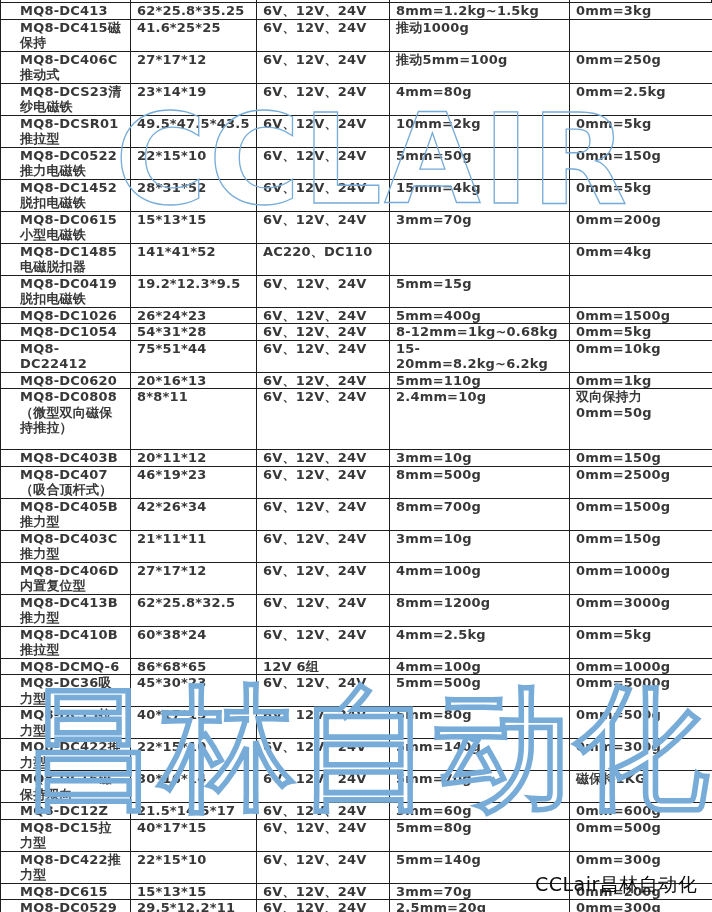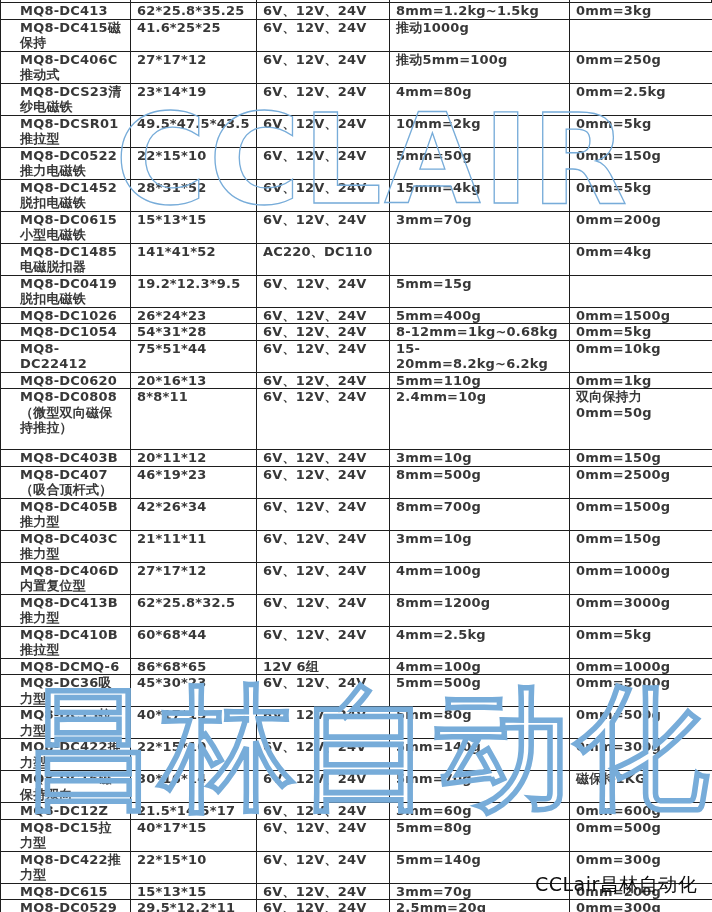--- a/index.html
+++ b/index.html
@@ -200,21 +200,21 @@
       </tr>
       <tr class="lines-2">
         <td>MQ8-DC413B推力型</td>
         <td>62*25.8*32.5</td>
         <td>6V、12V、24V</td>
         <td>8mm=1200g</td>
         <td>0mm=3000g</td>
       </tr>
       <tr class="lines-2">
         <td>MQ8-DC410B推拉型</td>
-        <td>60*68*44</td>
+        <td>60*38*24</td>
         <td>6V、12V、24V</td>
         <td>4mm=2.5kg</td>
         <td>0mm=5kg</td>
       </tr>
       <tr class="lines-1">
         <td>MQ8-DCMQ-6</td>
         <td>86*68*65</td>
         <td>12V 6组</td>
         <td>4mm=100g</td>
         <td>0mm=1000g</td>

